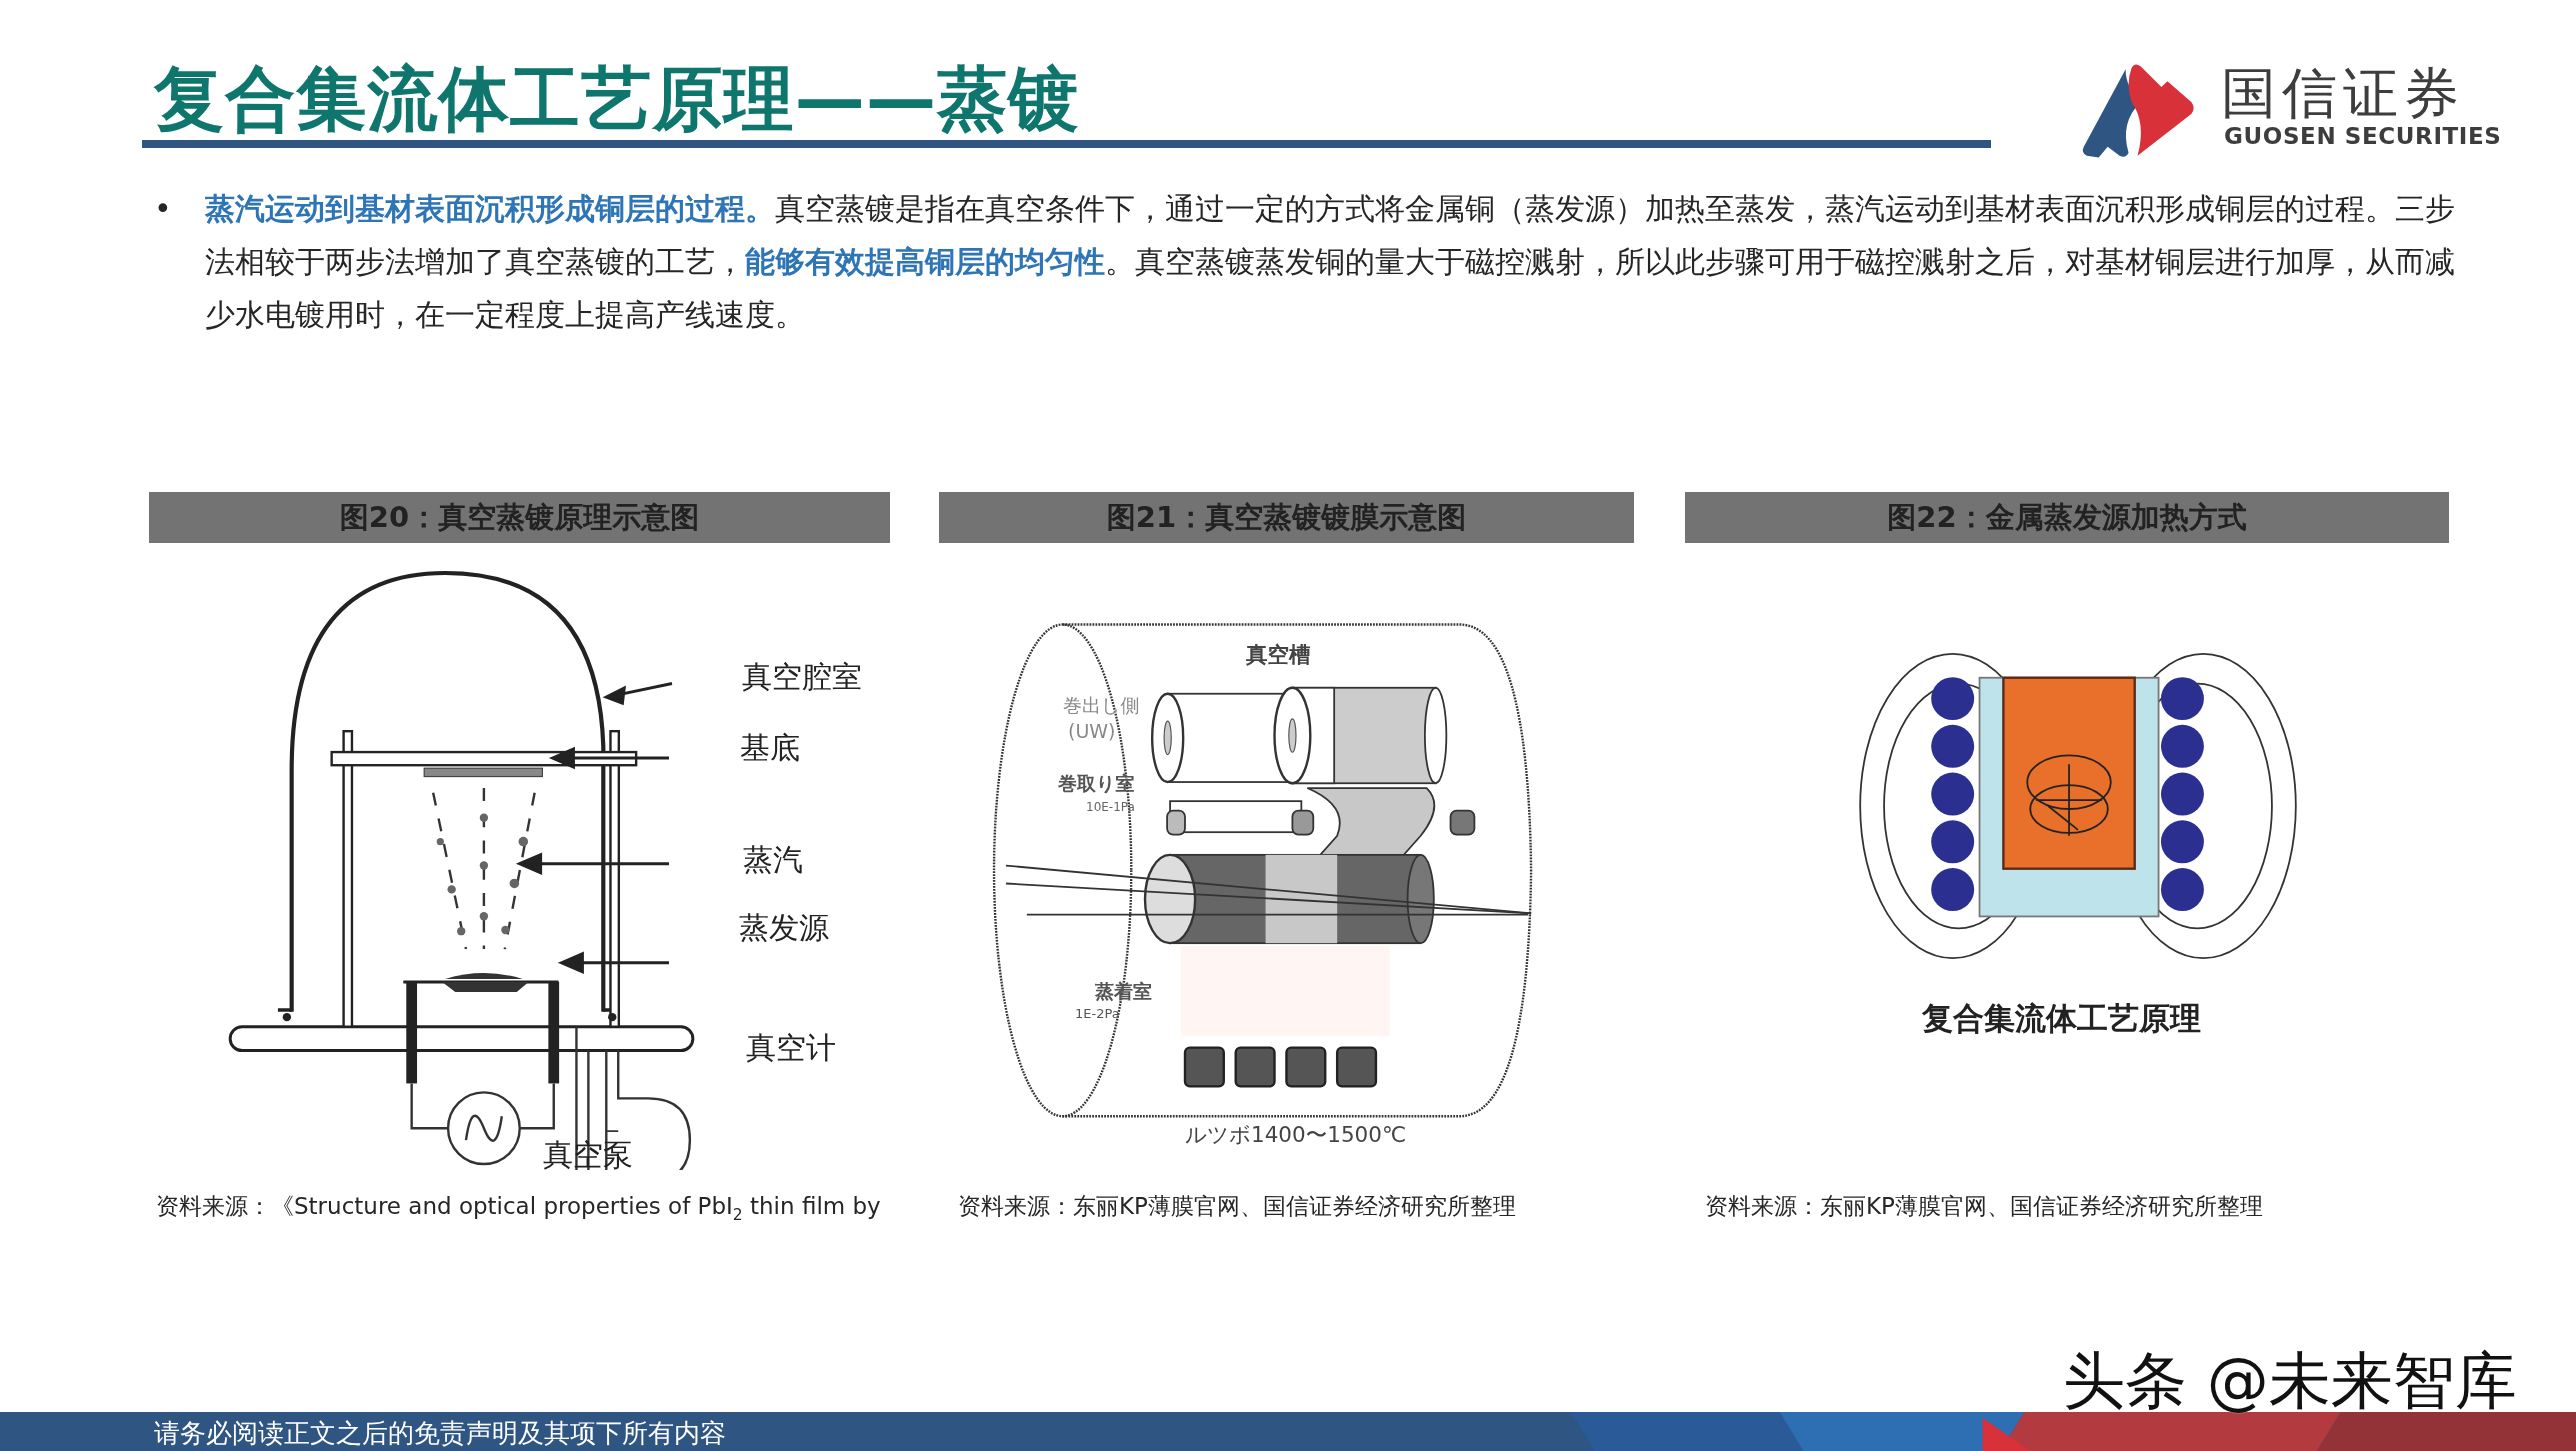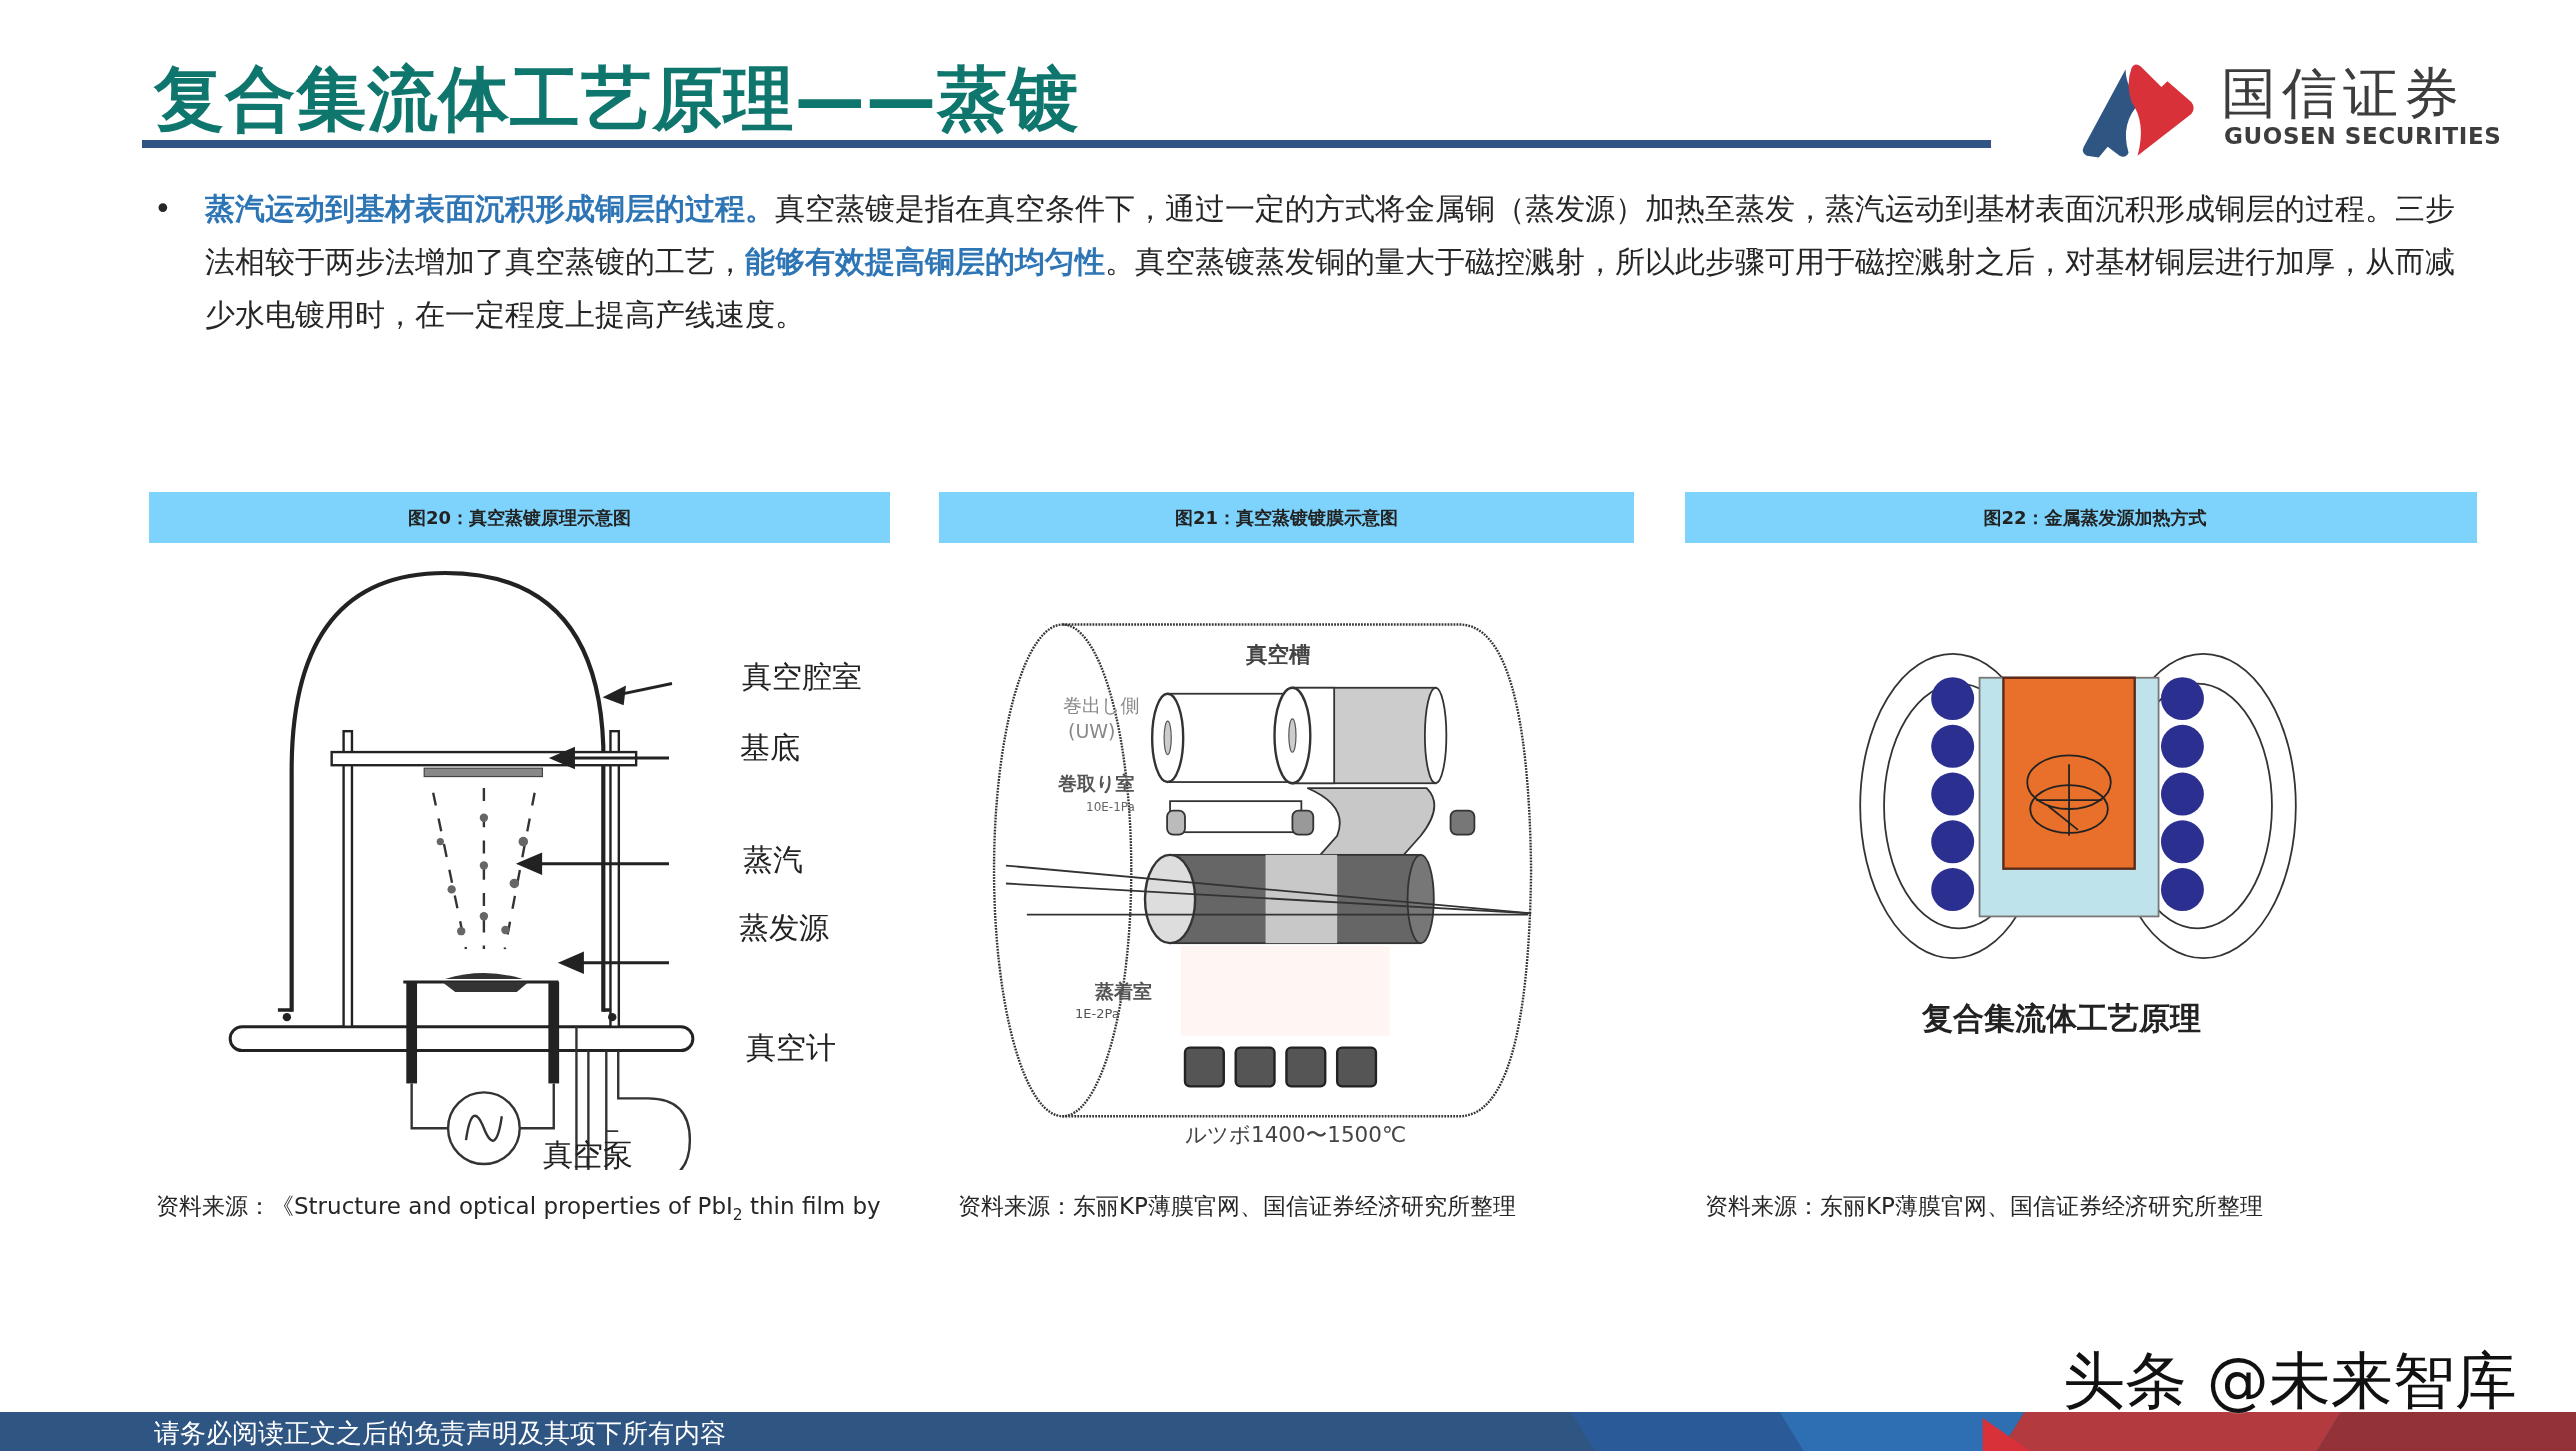--- a/index.html
+++ b/index.html
@@ -18,22 +18,22 @@
   .logo { left:2042px; top:57px; width:418px; height:102px; }
   .logo-cn { left:2221px; top:63px; font-size:55px; color:#3d3d3d; letter-spacing:6px; line-height:60px; white-space:nowrap; }
   .logo-en { left:2224px; top:123px; font-size:23px; font-weight:bold; color:#3d3d3d; letter-spacing:0.6px; white-space:nowrap; }
 
   .bullet { left:154px; top:182px; width:2317px; font-size:30px; line-height:53px; color:#262626; }
   .bullet .dot { position:absolute; left:0; top:0; width:18px; }
   .bullet .text { margin-left:51px; display:block; }
   .hl { color:#2e75b6; font-weight:bold; }
 
   .fig-head {
-    background:#7dd3fc; height:51px; top:492px; display:flex; align-items:center; justify-content:center;
-    font-size:18px; font-weight:bold; color:#222;
+    background:#737373; height:51px; top:492px; display:flex; align-items:center; justify-content:center;
+    font-size:29px; font-weight:bold; color:#222;
   }
   .source { font-size:23px; line-height:30px; color:#262626; }
 
   .footer-bar { left:0; top:1412px; width:2576px; height:39px; background:#2f5583; }
   .footer-text { left:154px; top:1416px; font-size:26px; color:#ffffff; white-space:nowrap; }
   .watermark { left:2063px; top:1339px; font-size:62px; color:#111; white-space:nowrap; text-shadow:0 0 1.2px #fff; }
 </style>
 </head>
 <body>
 
@@ -47,21 +47,21 @@
 <div class="abs logo-cn">国信证券</div>
 <div class="abs logo-en">GUOSEN SECURITIES</div>
 
 <div class="abs bullet">
   <span class="dot">•</span>
   <span class="text"><span class="hl">蒸汽运动到基材表面沉积形成铜层的过程。</span><span>真空蒸镀是指在真空条件下，通过一定的方式将金属铜（蒸发源）加热至蒸发，蒸汽运动到基材表面沉积形成铜层的过程。三步法相较于两步法增加了真空蒸镀的工艺，</span><span class="hl">能够有效提高铜层的均匀性</span><span>。真空蒸镀蒸发铜的量大于磁控溅射，所以此步骤可用于磁控溅射之后，对基材铜层进行加厚，从而减少水电镀用时，在一定程度上提高产线速度。</span></span>
 </div>
 
 <div class="abs fig-head" style="left:149px;width:741px;">图20：真空蒸镀原理示意图</div>
 <div class="abs fig-head" style="left:939px;width:695px;">图21：真空蒸镀镀膜示意图</div>
-<div class="abs fig-head" style="left:1685px;width:764px;padding-left:28px;">图22：金属蒸发源加热方式</div>
+<div class="abs fig-head" style="left:1685px;width:764px;">图22：金属蒸发源加热方式</div>
 
 <svg class="abs" style="left:221px;top:567px;" width="687" height="603" viewBox="0 0 1150 1010">
   <g fill="none" stroke="#222" stroke-width="7">
 
     <path d="M118 745 L118 340 Q118 10 375 10 Q630 10 640 300 L640 745"></path>
 
     <rect x="15" y="770" width="775" height="40" rx="20" fill="#fff" stroke-width="5"></rect>
 
     <path d="M95 742 L118 742 M640 742 L665 742" stroke-width="6"></path>
 

